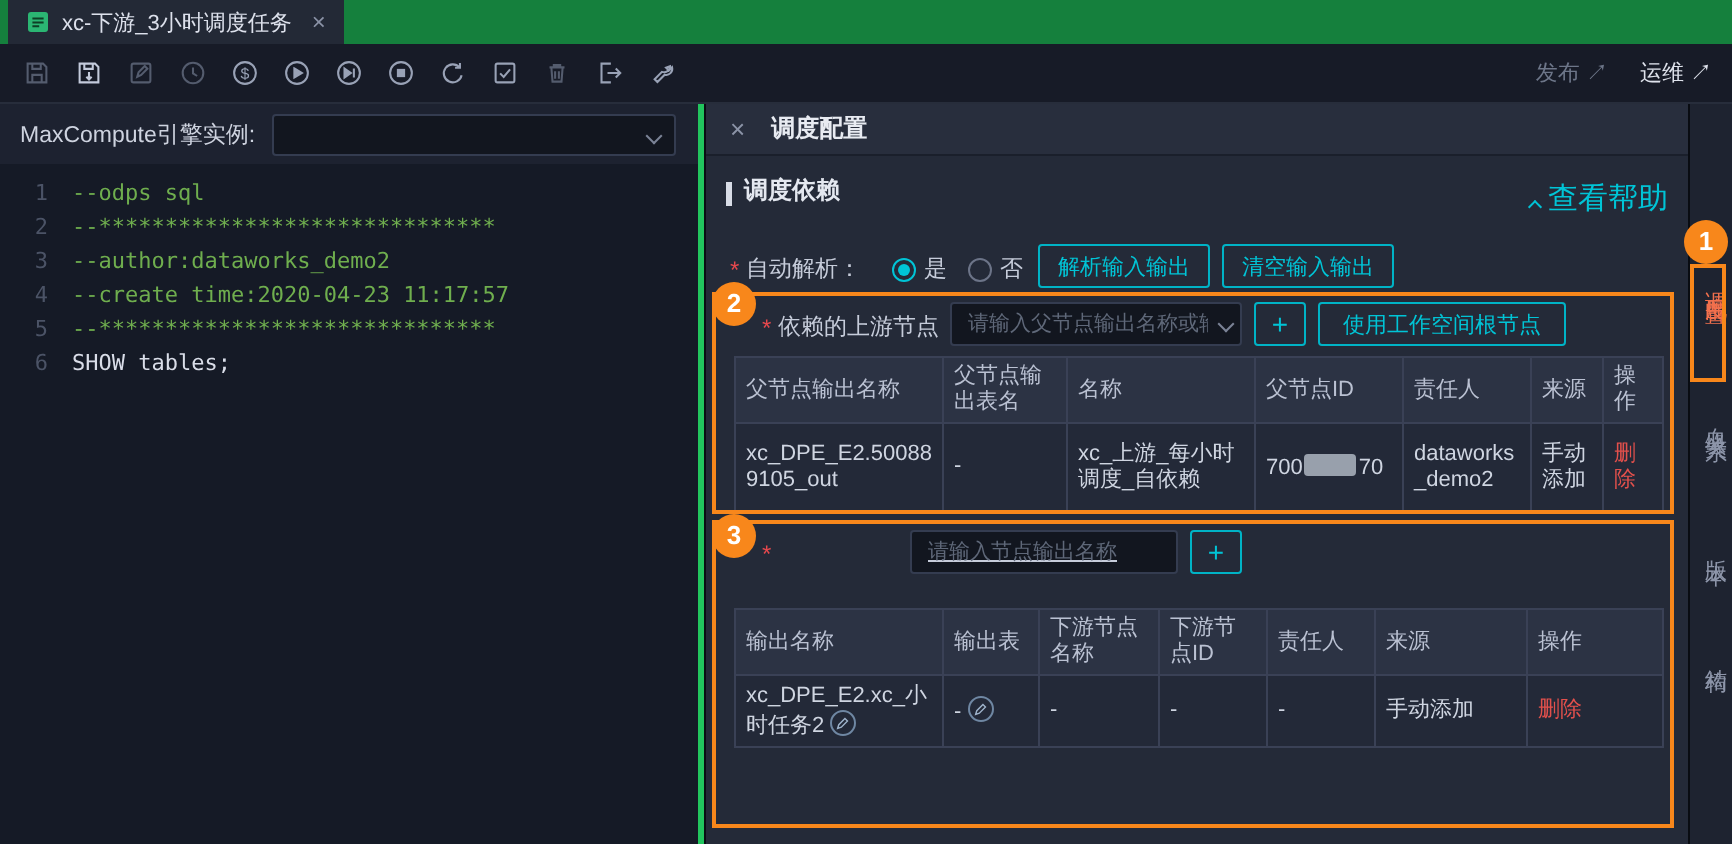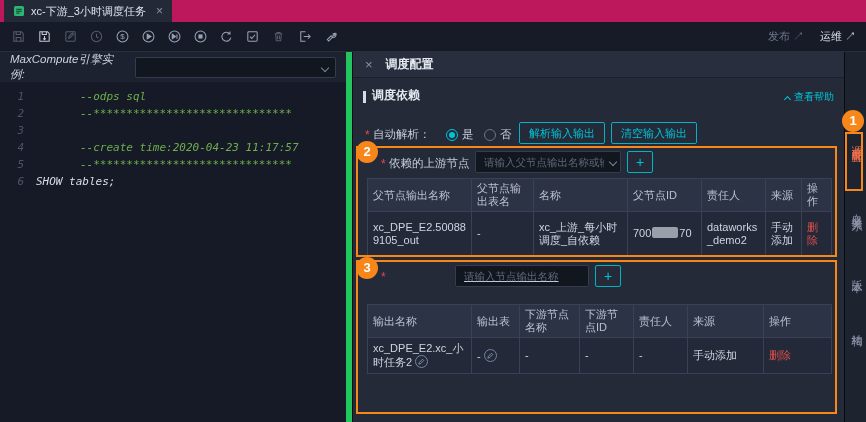--- a/index.html
+++ b/index.html
@@ -1,52 +1,52 @@
 <!DOCTYPE html>
 <html><head>
 <meta charset="utf-8">
 <style>
   * { margin:0; padding:0; box-sizing:border-box; }
   body { background:#000; font-family:"Liberation Sans", sans-serif; }
   #app { position:relative; width:866px; height:422px; background:#10141d; overflow:hidden; font-family:"Liberation Sans", sans-serif; }
 
   
-  .tabbar { position:absolute; left:0; top:0; width:866px; height:22px; background:#be185d; }
+  .tabbar { position:absolute; left:0; top:0; width:866px; height:22px; background:#15803d; }
   .tab { position:absolute; left:4px; top:0; height:22px; background:#232936; display:flex; align-items:center; gap:6px; padding:0 9px; font-size:11px; color:#dde1ec; }
   .tab-close { color:#8a92a6; font-size:12px; cursor:pointer; margin-left:4px; }
 
   
   .toolbar { position:absolute; left:0; top:22px; width:866px; height:30px; background:#171b27; border-bottom:1px solid #272d3b; display:flex; align-items:center; padding:0 10px; gap:9px; }
   .tbi { width:17px; height:17px; display:grid; place-items:center; color:#99a2b6; cursor:pointer; }
   .tbi.dim { color:#545c6e; }
   .tbi.bright { color:#c3cadb; }
   .tbi svg { width:15px; height:15px; fill:none; stroke:currentColor; stroke-width:1.1; }
   .tb-links { margin-left:auto; display:flex; gap:16px; font-size:11px; }
   .lnk { cursor:pointer; color:#dfe3ec; }
   .lnk.dim { color:#6d7689; }
 
   
-  .editor { position:absolute; left:0; top:52px; width:352px; height:370px; background:#151a26; border-right:6px solid #22c55e;font-style:italic; }
+  .editor { position:absolute; left:0; top:52px; width:352px; height:370px; background:#151a26; border-right:3px solid #22c55e; }
   .engine-row { position:absolute; left:0; top:0; width:100%; height:30px; background:#1d2230; display:flex; align-items:center; padding:0 10px; gap:8px; font-size:11.5px; color:#ced3df; }
   .engine-dd { position:relative; width:202px; height:21px; background:#12161f; border:1px solid #343c50; border-radius:2px; display:flex; align-items:center; padding:0 20px 0 8px; color:#aab1c1; font-size:10.5px; cursor:pointer; }
   .chev { position:absolute; width:6px; height:6px; border-right:1px solid #7b8396; border-bottom:1px solid #7b8396; transform:rotate(45deg); }
   .code { position:absolute; left:0; top:36px; right:0; bottom:0; font-family:"DejaVu Sans Mono", monospace; font-size:11px; line-height:17px; }
   .cline { display:flex; }
   .ln { width:36px; text-align:right; padding-right:12px; color:#4b5366; }
-  .ct.c { color:#6fae4e;margin-left:44px; }
+  .ct.c { color:#6fae4e; }
   .ct.k { color:#d9dde8; }
 
   
   .panel { position:absolute; left:352px; top:52px; width:492px; height:370px; background:#242a38; border-left:1px solid #0a0d13; }
   .phead { position:absolute; left:0; top:0; width:100%; height:26px; background:#282e3d; border-bottom:1px solid #1a1f2b; display:flex; align-items:center; gap:13px; padding:0 12px; }
   .pclose { color:#8b93a7; font-size:13px; cursor:pointer; }
   .ptitle { color:#e8ebf2; font-size:12px; font-weight:bold; }
   .sec-bar { position:absolute; left:10px; top:39px; width:3px; height:12px; background:#d8dce6; }
   .sec-title { position:absolute; left:19px; top:35px; font-size:12px; font-weight:bold; color:#e4e8f0; }
-  .help { position:absolute; right:10px; top:38px; font-size:10px; color:#00c4d6; cursor:pointer; }
+  .help { position:absolute; right:10px; top:38px; font-size:15px; color:#00c4d6; cursor:pointer; }
   .chev-up { display:inline-block; width:5px; height:5px; border-right:1.4px solid #00c4d6; border-bottom:1.4px solid #00c4d6; transform:rotate(-135deg); position:relative; top:2px; margin-right:4px; }
 
   .star { position:absolute; color:#e5484d; font-size:12px; }
   .flabel { position:absolute; font-size:11.5px; color:#c6ccda; }
   .radio { position:absolute; width:12px; height:12px; border-radius:50%; border:1px solid #6c7488; cursor:pointer; }
   .radio.sel { border-color:#00c4d6; }
   .radio.sel::after { content:""; position:absolute; left:2px; top:2px; width:6px; height:6px; border-radius:50%; background:#00c4d6; }
   .teal-btn { position:absolute; height:22px; border:1px solid #00b3c6; background:transparent; color:#00c4d6; border-radius:2px; font-size:11px; cursor:pointer; font-family:"Liberation Sans", sans-serif; }
   .dw-input { position:absolute; height:22px; background:#12161f; border:1px solid #343c50; border-radius:2px; color:#c6ccda; font-size:10.5px; padding:0 16px 0 8px; font-family:"Liberation Sans", sans-serif; }
   .dw-input::placeholder { color:#5f6879; }
@@ -183,20 +183,21 @@
       <div class="cline">
           <span class="ln">1</span>
           <span class="ct c">--odps sql</span>
         </div>
       <div class="cline">
           <span class="ln">2</span>
           <span class="ct c">--******************************</span>
         </div>
       <div class="cline">
           <span class="ln">3</span>
+          <span class="ct c">--author:dataworks_demo2</span>
         </div>
       <div class="cline">
           <span class="ln">4</span>
           <span class="ct c">--create time:2020-04-23 11:17:57</span>
         </div>
       <div class="cline">
           <span class="ln">5</span>
           <span class="ct c">--******************************</span>
         </div>
       <div class="cline">
@@ -223,20 +224,21 @@
     <span class="radio" style="left:131px; top:77px;"></span>
     <span class="flabel" style="left:147px; top:75px;">否</span>
     <button class="teal-btn" style="left:258px; top:70px; width:86px;">清空输入输出</button>
     <button class="teal-btn" style="left:166px; top:70px; width:86px;">解析输入输出</button>
 
     <span class="star" style="left:28px; top:105px;">*</span>
     <span class="flabel" style="left:36px; top:104px;">依赖的上游节点</span>
     <input class="dw-input" style="left: 122px; top: 99px; width: 146px;" placeholder="请输入父节点输出名称或输出表名">
     <span class="chev" style="left:257px; top:107px;"></span>
     <button class="teal-btn" style="left:274px; top:99px; width:26px; font-size:14px; line-height:10px;">+</button>
+    <button class="teal-btn" style="left:306px; top:99px; width:124px;">使用工作空间根节点</button>
 
     <table class="dwt" style="left:14px; top:126px; width:464px;padding-left:40px;">
       <colgroup>
           <col style="width:104px">
           <col style="width:62px">
           <col style="width:94px">
           <col style="width:74px">
           <col style="width:64px">
           <col style="width:36px">
           <col style="width:30px">

